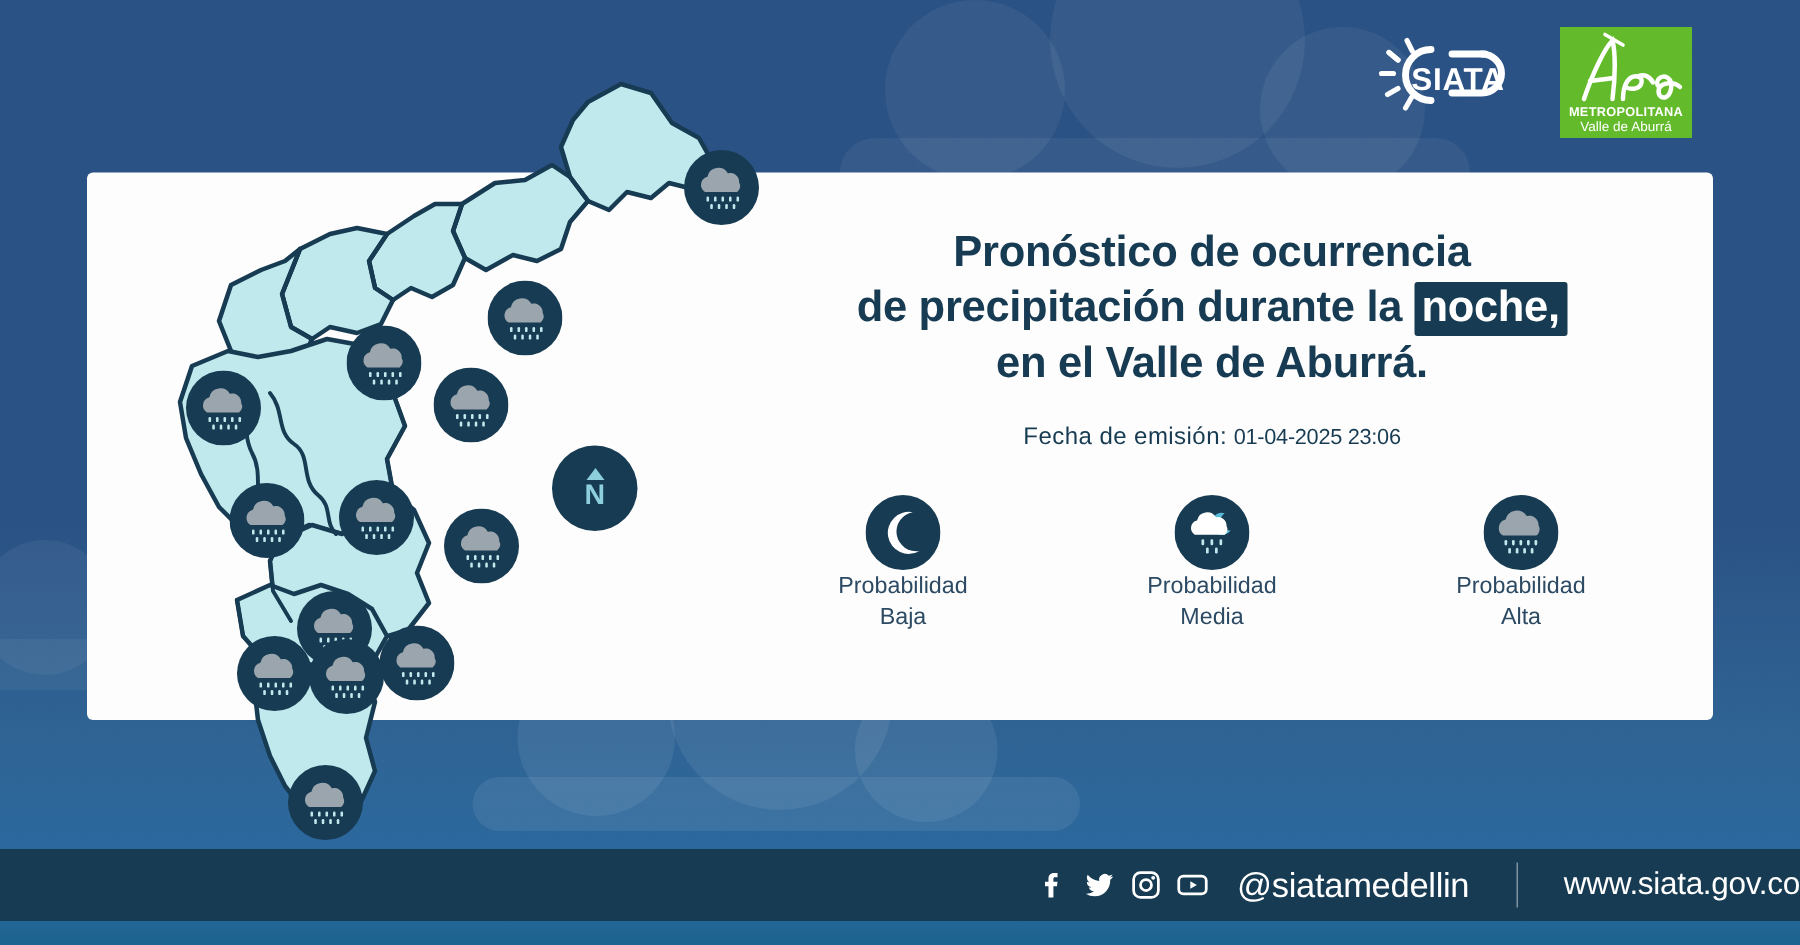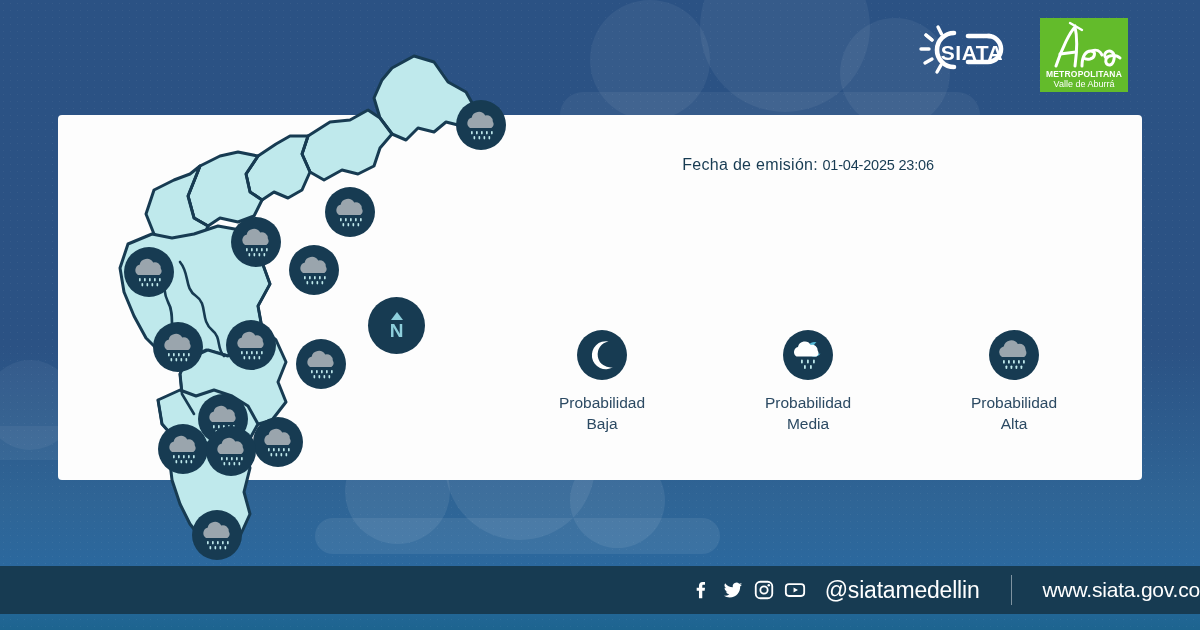--- a/index.html
+++ b/index.html
@@ -138,21 +138,21 @@
     font-size:29px; font-weight:bold;
     line-height:1.28;
     letter-spacing:-.2px;
   }
   .hl{
     background:#173b52; color:#fff;
     padding:1px 5px 3px 5px;
     border-radius:2px;
   }
   #emission{
-    margin-top:6px;
+    margin-top:22px;
     color:#173b52;
     font-size:16px;
     white-space:nowrap;
   }
   #emission .label{ letter-spacing:.3px; }
   #emission .value{ font-size:14.5px; letter-spacing:-.2px; }
 
   
   #legend{
     position:absolute;
@@ -160,21 +160,20 @@
     width:640px;
     z-index:5;
     display:flex; justify-content:center; gap:78px;
   }
   .legend-item{
     width:128px;
     display:flex; flex-direction:column; align-items:center;
   }
   .legend-icon{ width:50px; height:50px; display:block; }
   .legend-label{
-    margin-top:12px;
     color:#2c4a63;
     font-size:15.5px;
     line-height:1.38;
     text-align:center;
   }
 
   
   #footer{
     position:absolute; left:0; bottom:16px;
     width:1200px; height:48px;
@@ -500,20 +499,28 @@
         </g>
       </svg>
 
     <div id="compass">
       <span class="tri"></span>
       <span class="nlabel">N</span>
     </div>
   </div>
 
   <div id="text-col">
+    <div id="headline">
+      <div>Pronóstico de ocurrencia</div>
+      <div>
+        <span>de precipitación durante la</span>
+        <span class="hl">noche,</span>
+      </div>
+      <div>en el Valle de Aburrá.</div>
+    </div>
     <div id="emission">
       <span class="label">Fecha de emisión:</span>
       <span class="value">01-04-2025 23:06</span>
     </div>
   </div>
 
   <div id="legend">
 
     <div class="legend-item">
       <svg class="legend-icon" viewBox="0 0 50 50">

